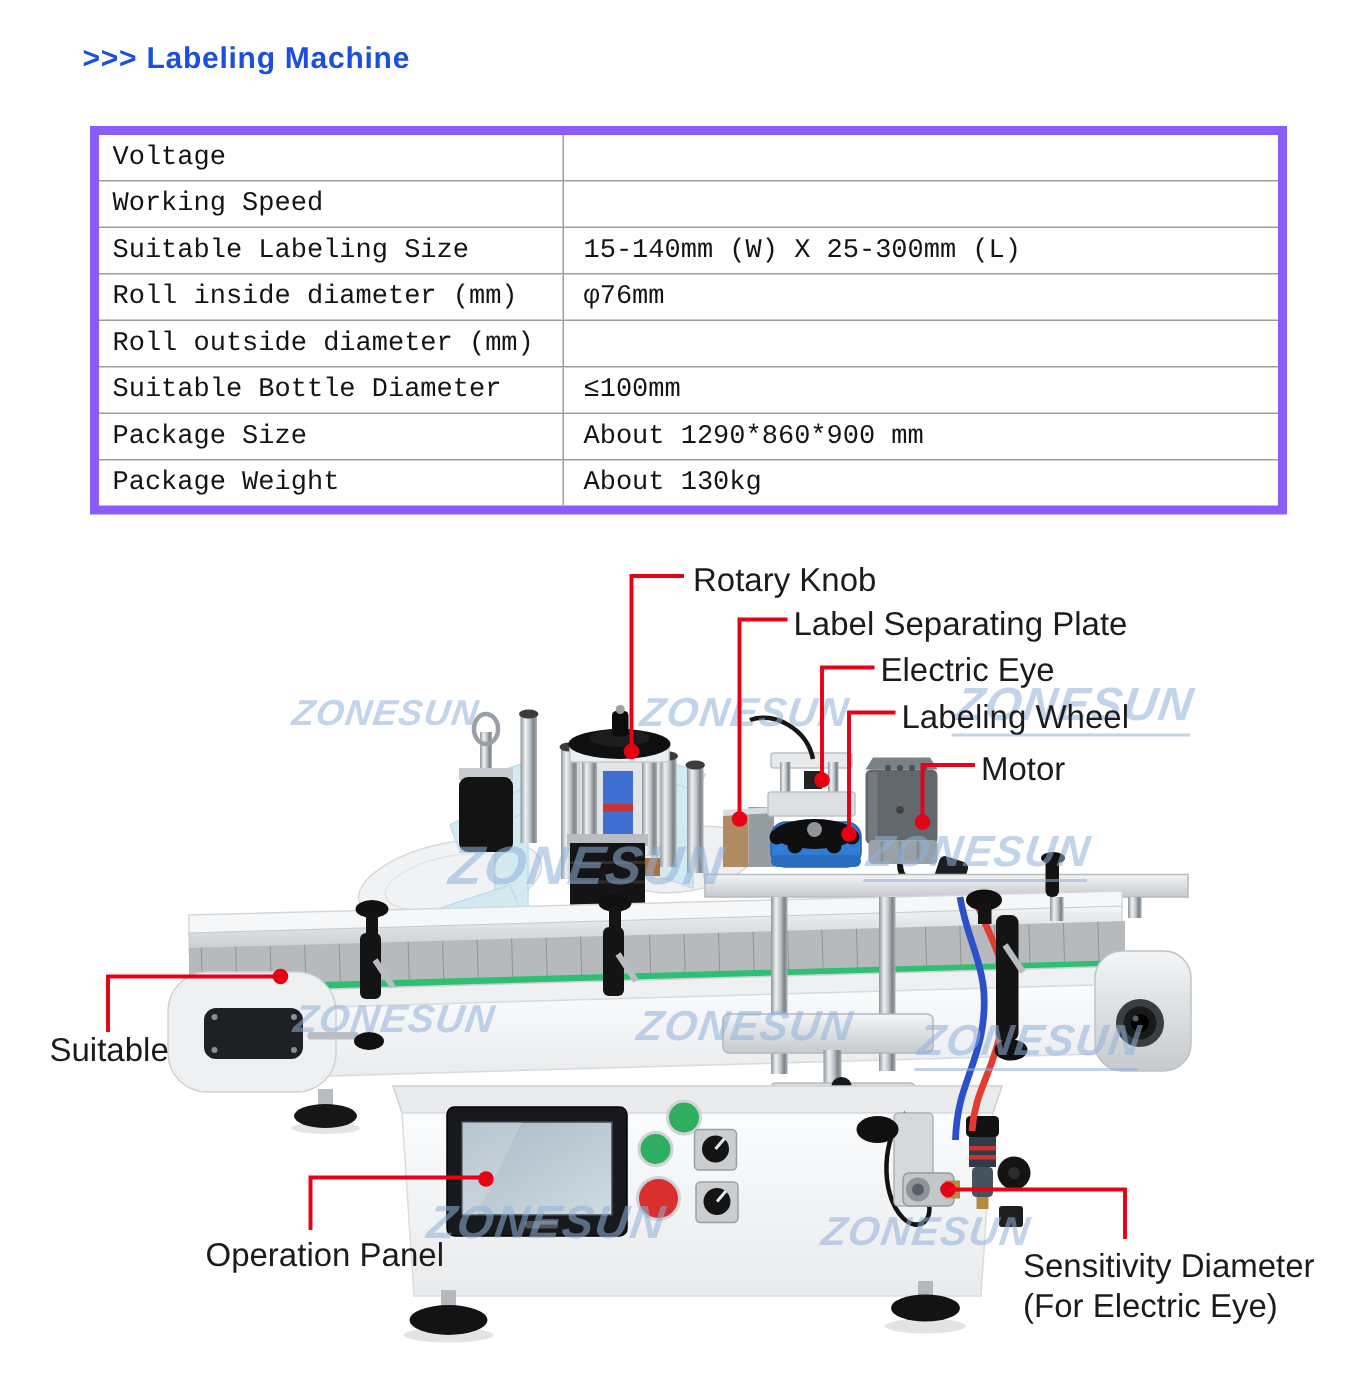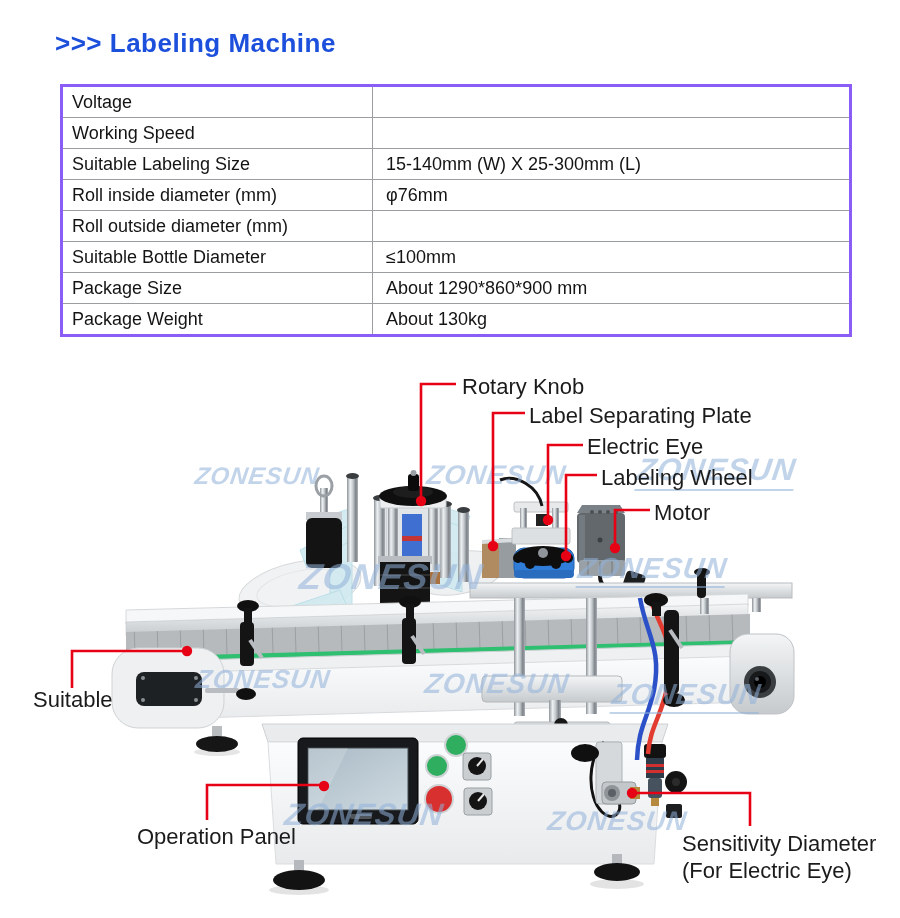--- a/index.html
+++ b/index.html
@@ -1,22 +1,22 @@
 <!DOCTYPE html>
 <html><head>
 <meta charset="utf-8">
 <style>
   html,body{margin:0;padding:0;background:#fff;}
   #page{position:relative;width:900px;height:918px;background:#ffffff;overflow:hidden;
         font-family:"Liberation Sans",sans-serif;}
   
-  .page-title{position:absolute;left:55px;top:28px;font-size:26px;font-weight:bold;
+  .page-title{position:absolute;left:55px;top:28px;font-size:20px;font-weight:bold;
               color:#1c50dc;letter-spacing:.5px;white-space:nowrap;}
   
-  .spec-table{position:absolute;left:60px;top:84px;width:786px;border:3px solid #8b5cf6;}
+  .spec-table{position:absolute;left:60px;top:84px;width:786px;border:6px solid #8b5cf6;font-family:Liberation Mono, monospace;}
   .spec-table .tr{display:flex;height:30px;border-top:1px solid #9a9ea1;}
   .spec-table .tr:first-child{border-top:none;}
   .spec-table .td{display:flex;align-items:center;font-size:18px;color:#141414;}
   .spec-table .td-label{width:310px;border-right:1px solid #9a9ea1;padding-left:9px;box-sizing:border-box;}
   .spec-table .td-value{flex:1;padding-left:13px;}
   
   .layer{position:absolute;left:0;top:0;width:900px;height:918px;pointer-events:none;}
   #machine-svg{z-index:1;} #callout-svg{z-index:3;}
   
   .wm{position:absolute;z-index:2;font-style:italic;font-weight:bold;

